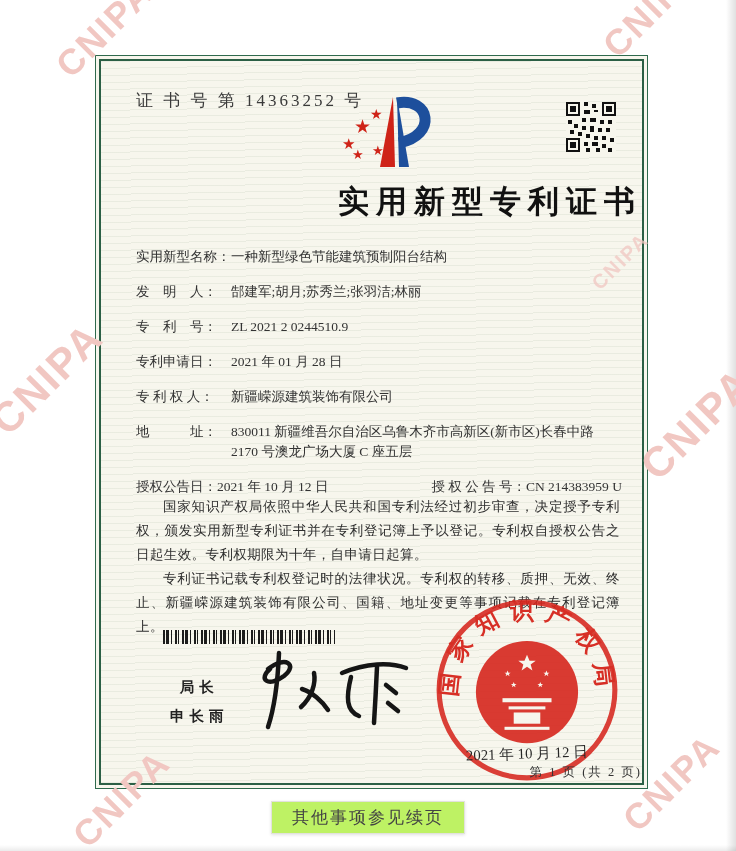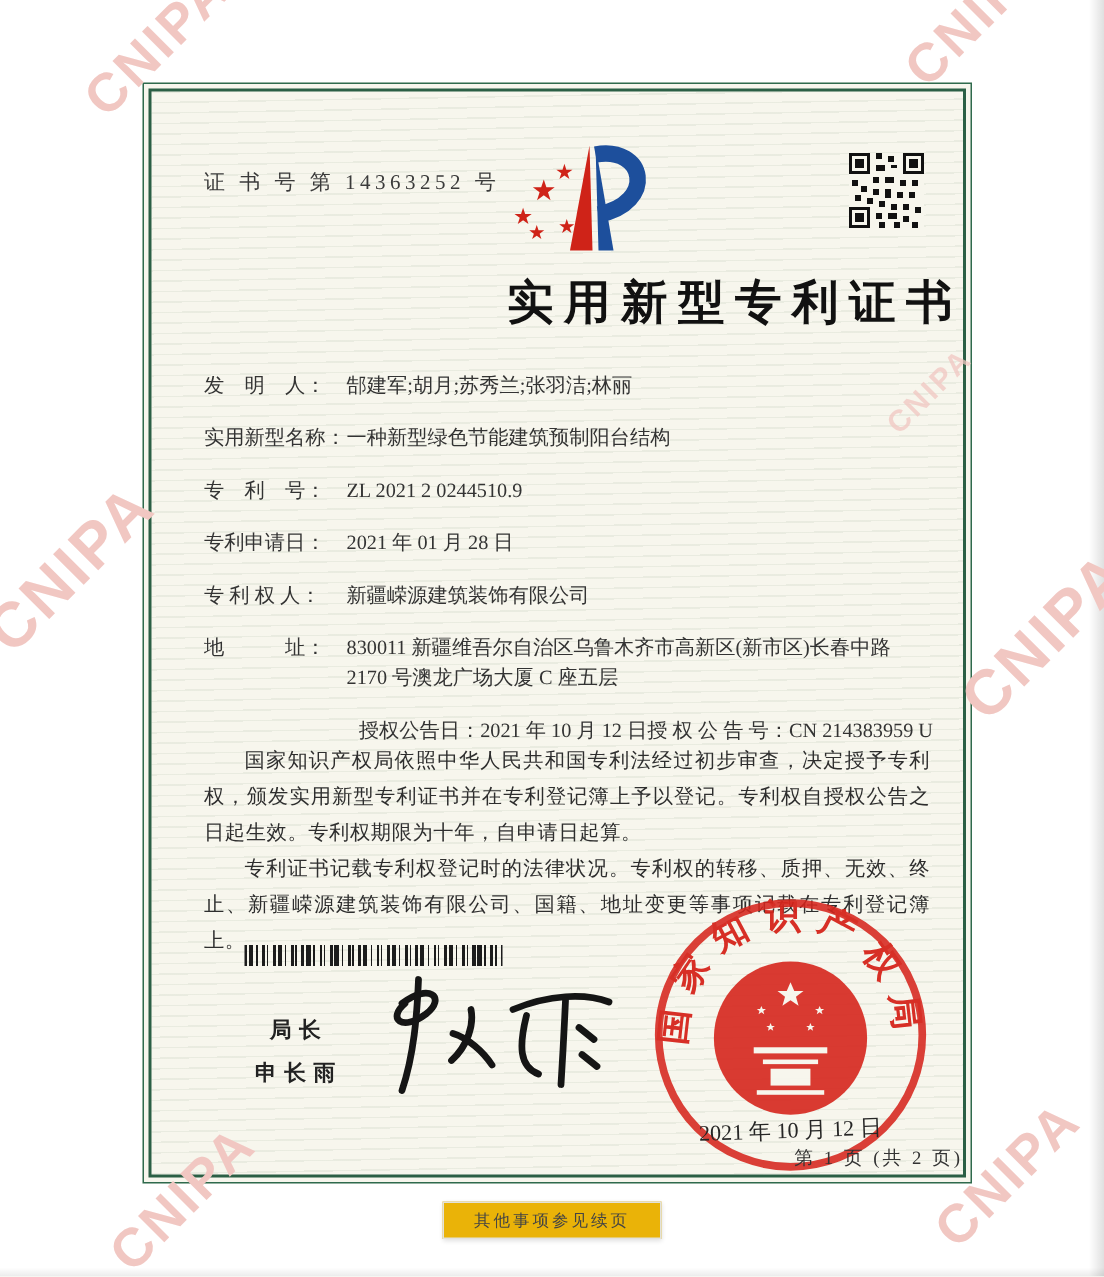--- a/index.html
+++ b/index.html
@@ -20,32 +20,32 @@
     letter-spacing:2px;user-select:none;}
 
   
   .cert{position:absolute;left:95px;top:55px;width:553px;height:734px;
     background:#f7f6ed;border:1px solid #2f6a4d;padding:3px;box-sizing:border-box;z-index:2;}
   .cert-inner{width:100%;height:100%;box-sizing:border-box;border:2px solid #2b5f45;position:relative;
     background:
       repeating-linear-gradient(179deg, rgba(150,170,145,0.14) 0 1px, rgba(0,0,0,0) 1px 7px),
       #f7f6ed;}
 
-  .cert-no{position:absolute;left:35px;top:52px;font-size:14px;letter-spacing:3px;color:#3a3a3a;}
+  .cert-no{position:absolute;left:35px;top:28px;font-size:17px;letter-spacing:3px;color:#3a3a3a;}
   .logo{position:absolute;left:237px;top:30px;width:100px;height:84px;}
   .qr{position:absolute;left:465px;top:41px;width:50px;height:50px;}
 
   .title{position:absolute;left:0;top:120px;width:100%;text-align:right;
     font-size:31px;font-weight:bold;letter-spacing:7px;color:#111;}
 
   .fields{position:absolute;left:35px;top:186px;width:486px;font-size:13.5px;line-height:1.45;color:#333;}
   .frow{display:flex;margin-bottom:15.5px;}
   .flabel{flex:0 0 95px;white-space:nowrap;}
   .fvalue{flex:1;}
-  .grant-row{display:flex;justify-content:flex-end;margin-bottom:0;}
+  .grant-row{display:flex;justify-content:space-between;margin-bottom:0;}
   .grant-pair{white-space:nowrap;}
 
   .body-text{position:absolute;left:35px;top:434px;width:484px;font-size:13.5px;
     line-height:1.78;text-align:justify;color:#2e2e2e;letter-spacing:0.4px;}
   .body-text p{margin:0;text-indent:2em;}
 
   .barcode{position:absolute;left:62px;top:569px;width:172px;height:14px;
     background:repeating-linear-gradient(90deg,
       #1c1c1c 0 2px, rgba(0,0,0,0) 2px 3px,
       #1c1c1c 3px 6px, rgba(0,0,0,0) 6px 8px,
@@ -57,22 +57,22 @@
     letter-spacing:5px;line-height:2.0;color:#222;font-weight:bold;
     font-family:"Liberation Sans","DejaVu Sans",sans-serif;text-align:center;}
   .signature{position:absolute;left:137px;top:588px;width:180px;height:84px;}
 
   .seal{position:absolute;left:332px;top:535px;width:188px;height:188px;opacity:0.95;}
 
   .page-info{position:absolute;left:0;top:703px;width:100%;text-align:right;
     font-size:12.5px;letter-spacing:2px;color:#333;}
 
   .footer-note{position:absolute;left:50%;transform:translateX(-50%);top:801px;
-    background:#eab308;border:1px solid #e2e2dc;box-shadow:0 1px 3px rgba(0,0,0,0.12);
-    padding:4px 20px;font-size:11px;letter-spacing:2px;color:#444;z-index:3;}
+    background:#bef264;border:1px solid #e2e2dc;box-shadow:0 1px 3px rgba(0,0,0,0.12);
+    padding:4px 20px;font-size:17px;letter-spacing:2px;color:#444;z-index:3;}
 </style>
 </head>
 <body>
 
 <div class="edge-shade-right"></div>
 <div class="edge-shade-bottom"></div>
 
 <span class="wm" style="left:45px;top:8px;font-size:36px;">CNIPA</span>
 <span class="wm" style="left:592px;top:-12px;font-size:36px;">CNIPA</span>
 <span class="wm" style="left:-22px;top:355px;font-size:42px;">CNIPA</span>
@@ -114,26 +114,26 @@
           <rect x="20" y="2" width="3" height="3"></rect>
           <rect x="2" y="20" width="3" height="3"></rect>
         <path d="M9,0h2v2h-2z M13,1h2v2h-2z M9,4h3v2h-3z M14,4h2v1h-2z M8,8h2v2h-2z M12,8h3v2h-3z M17,9h2v2h-2z M21,9h2v2h-2z M1,9h2v2h-2z M4,11h2v2h-2z M8,12h2v2h-2z M12,12h2v3h-2z M16,13h2v2h-2z M20,13h2v2h-2z M2,14h2v2h-2z M6,15h2v2h-2z M10,16h2v2h-2z M14,17h2v2h-2z M18,17h2v2h-2z M22,18h2v2h-2z M9,20h2v2h-2z M13,20h3v2h-3z M18,21h2v2h-2z M10,23h2v2h-2z M15,23h2v2h-2z M21,23h2v2h-2z"></path>
       </g>
     </svg>
 
     <div class="title">实用新型专利证书</div>
 
     <div class="fields">
       <div class="frow">
+        <span class="flabel">实用新型名称：</span>
+        <span class="fvalue">一种新型绿色节能建筑预制阳台结构</span>
+      </div>
+      <div class="frow">
         <span class="flabel">发　明　人：</span>
         <span class="fvalue">郜建军;胡月;苏秀兰;张羽洁;林丽</span>
-      </div>
-      <div class="frow">
-        <span class="flabel">实用新型名称：</span>
-        <span class="fvalue">一种新型绿色节能建筑预制阳台结构</span>
       </div>
       <div class="frow">
         <span class="flabel">专　利　号：</span>
         <span class="fvalue">ZL 2021 2 0244510.9</span>
       </div>
       <div class="frow">
         <span class="flabel">专利申请日：</span>
         <span class="fvalue">2021 年 01 月 28 日</span>
       </div>
       <div class="frow">

